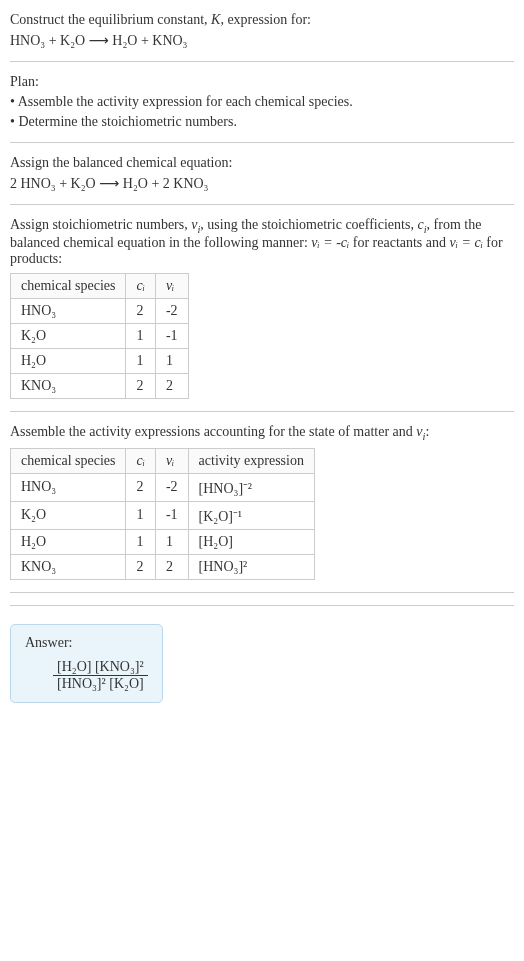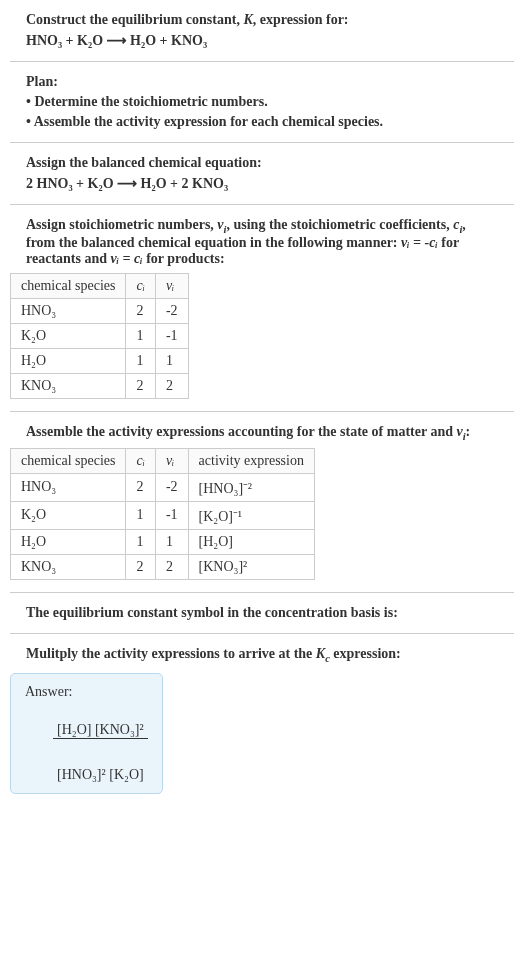--- a/index.html
+++ b/index.html
@@ -11,22 +11,21 @@
     padding: 8px 10px;
     width: 524px;
     box-sizing: border-box;
   }
   hr {
     border: none;
     border-top: 1px solid #ccc;
     margin: 12px 0;
   }
   .section p {
-    margin: 4px 16px;
-    font-weight: bold;
+    margin: 4px 0;
   }
   .formula {
     font-family: Georgia, serif;
     margin: 4px 0;
   }
   .sub { vertical-align: sub; font-size: 0.75em; }
   .italic { font-style: italic; }
   table {
     border-collapse: collapse;
     margin: 6px 0;
@@ -43,57 +42,56 @@
   }
   .answer-box {
     background: #eaf4fb;
     border: 1px solid #b9d8ee;
     border-radius: 5px;
     padding: 10px 14px;
     margin-top: 6px;
     display: inline-block;
   }
   .answer-box .label {
-    margin-bottom: 22px;
+    margin-bottom: 8px;
   }
   .frac {
     display: inline-block;
     vertical-align: middle;
     text-align: right;
   }
   .frac .num {
     display: block;
     border-bottom: 1px solid #333;
     padding: 0 4px;
   }
   .frac .den {
     display: block;
     padding: 0 4px;
-    margin-top: 28px;
   }
   .indent {
     padding-left: 28px;
   }
 </style>
 </head>
 <body>
 
 <div class="section">
   <p>
     <span>Construct the equilibrium constant, </span><span class="italic">K</span><span>, expression for:</span>
   </p>
   <p class="formula">HNO₃ + K₂O  ⟶  H₂O + KNO₃</p>
 </div>
 
 <hr>
 
 <div class="section">
   <p>Plan:</p>
+  <p>• Assemble the activity expression for each chemical species.</p>
   <p>• Determine the stoichiometric numbers.</p>
-  <p>• Assemble the activity expression for each chemical species.</p>
 </div>
 
 <hr>
 
 <div class="section">
   <p>Assign the balanced chemical equation:</p>
   <p class="formula">2 HNO₃ + K₂O  ⟶  H₂O + 2 KNO₃</p>
 </div>
 
 <hr>
@@ -164,38 +162,34 @@
     <tr>
       <td>H₂O</td>
       <td>1</td>
       <td>1</td>
       <td>[H₂O]</td>
     </tr>
     <tr>
       <td>KNO₃</td>
       <td>2</td>
       <td>2</td>
-      <td>[KNO₃]²</td>
+      <td>[HNO₃]²</td>
     </tr>
   </tbody>
     </table>
 </div>
 
 <hr>
 
 <div class="section">
-  <p>The equilibrium constant symbol in the concentration basis is:</p>
 </div>
 
 <hr>
 
 <div class="section">
-  <p>
-    <span>Mulitply the activity expressions to arrive at the </span><span class="italic">K</span><span class="sub italic">c</span><span> expression:</span>
-  </p>
 
   <div class="answer-box">
     <div class="label">Answer:</div>
     <div class="indent">
       <span class="frac">
         <span class="num">[H₂O] [KNO₃]²</span>
         <span class="den">[HNO₃]² [K₂O]</span>
       </span>
     </div>
   </div>

